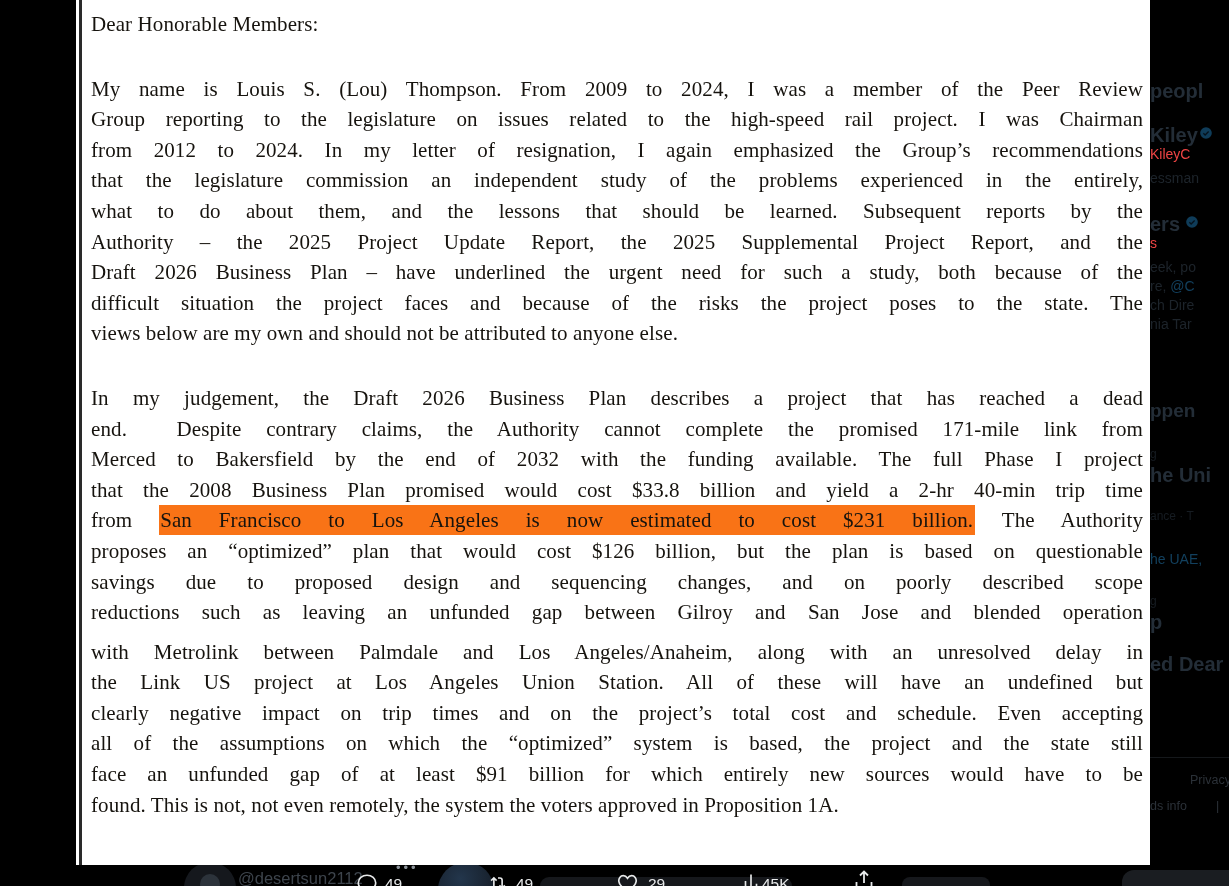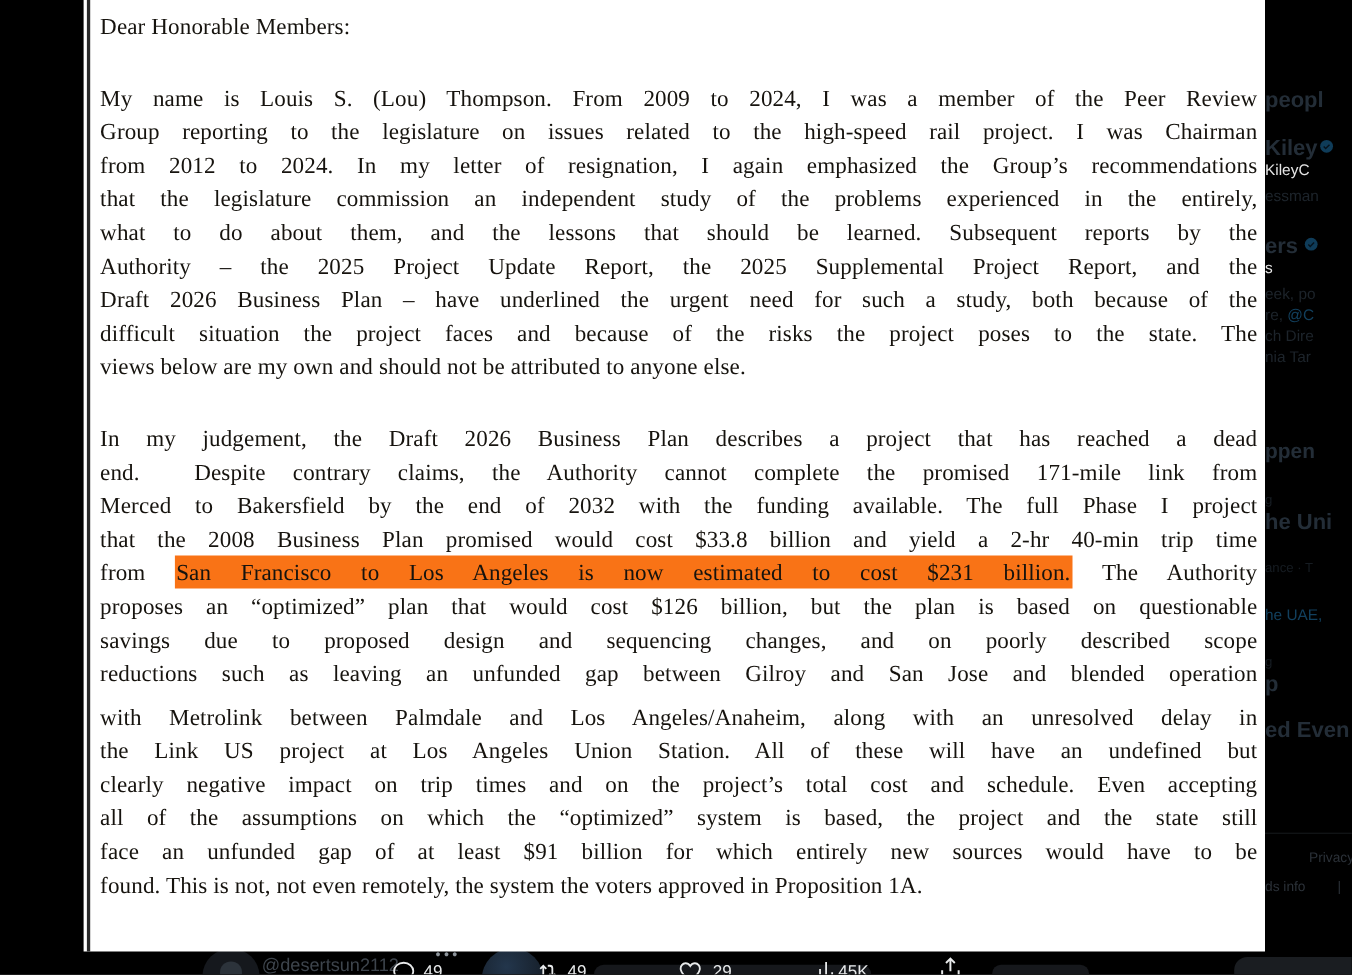--- a/index.html
+++ b/index.html
@@ -16,21 +16,21 @@
   .doc-line.left{text-align-last:left;}
   .doc-line.para{margin-top:34px;}
   .doc-line.gap{margin-top:9px;}
   .b{font-weight:normal;}
   .hl{background:#f97316;padding:3px 2px 3px 1px;}
 
   
   .sb{position:absolute;white-space:nowrap;z-index:1;}
   .sb-head{font-size:20px;font-weight:800;color:#232d37;}
   .sb-name{font-size:20px;font-weight:700;color:#232d37;}
-  .sb-gray{font-size:14px;color:#e5e5e5;}
+  .sb-gray{font-size:14px;color:#ef4444;}
   .sb-bio{font-size:14px;color:#1d242b;}
   .sb-blue{color:#12405e;}
   .sb-meta{font-size:12px;color:#161c22;}
   .sb-foot{font-size:12.5px;color:#2b3138;}
   .badge{display:inline-block;vertical-align:-2px;margin-left:3px;}
   #sb-divider{position:absolute;left:1150px;top:757px;width:79px;height:1px;background:#15181b;z-index:1;}
 
   
   .bar-el{position:absolute;z-index:2;}
   .avatar{border-radius:50%;overflow:hidden;}
@@ -77,21 +77,21 @@
   <span class="sb sb-bio" style="left:1150px;top:297px;">ch Dire</span>
   <span class="sb sb-bio" style="left:1150px;top:316px;">nia Tar</span>
 
   <span class="sb sb-head" style="left:1150px;top:400px;font-size:19px;">ppen</span>
   <span class="sb sb-meta" style="left:1150px;top:447px;">g</span>
   <span class="sb sb-name" style="left:1150px;top:464px;">he Uni</span>
   <span class="sb sb-meta" style="left:1150px;top:509px;">ance · T</span>
   <span class="sb sb-gray sb-blue" style="left:1150px;top:551px;">he UAE,</span>
   <span class="sb sb-meta" style="left:1150px;top:594px;">g</span>
   <span class="sb sb-name" style="left:1150px;top:611px;">p</span>
-  <span class="sb sb-name" style="left:1150px;top:653px;">ed Even</span>
+  <span class="sb sb-name" style="left:1150px;top:653px;">ed Dear</span>
 
   <div id="sb-divider"></div>
   <span class="sb sb-foot" style="left:1190px;top:773px;">Privacy</span>
   <span class="sb sb-foot" style="left:1150px;top:799px;">ds info</span>
   <span class="sb sb-foot" style="left:1216px;top:799px;">|</span>
 
   <div id="avatar1" class="bar-el avatar">
       <div class="head"></div>
     </div>
   <span id="handle" class="bar-el">@desertsun2112</span>

